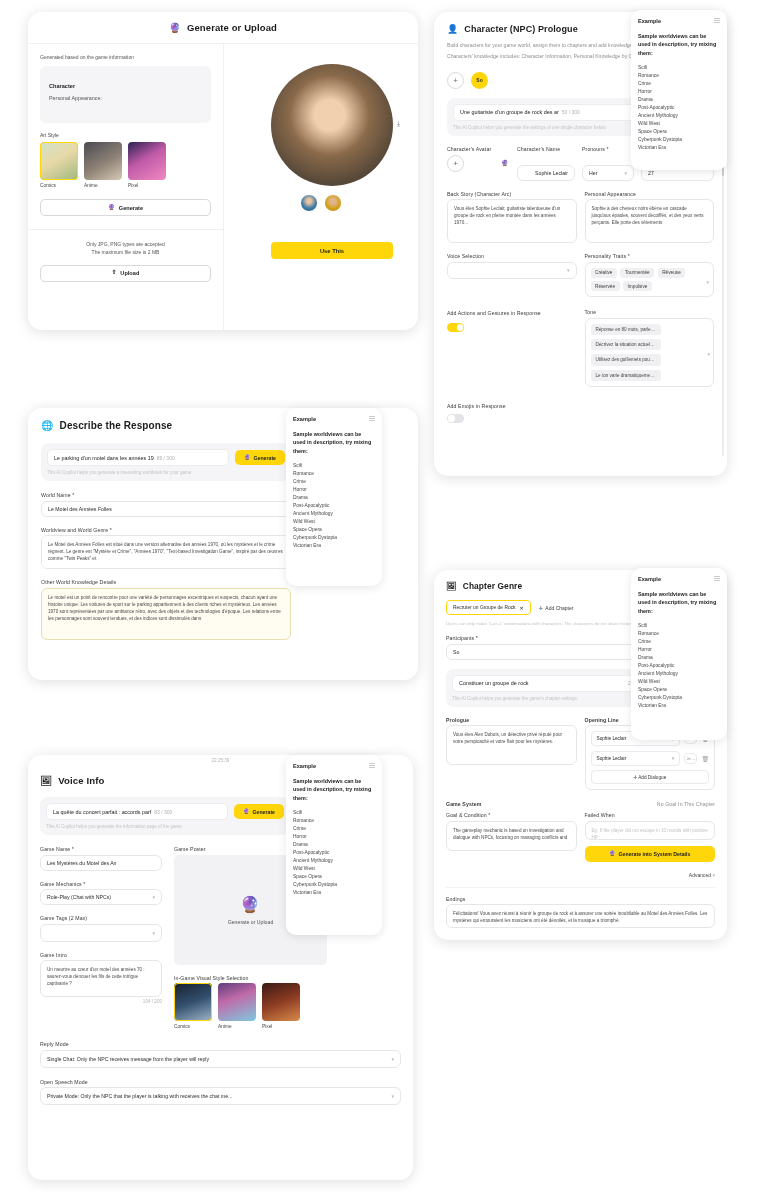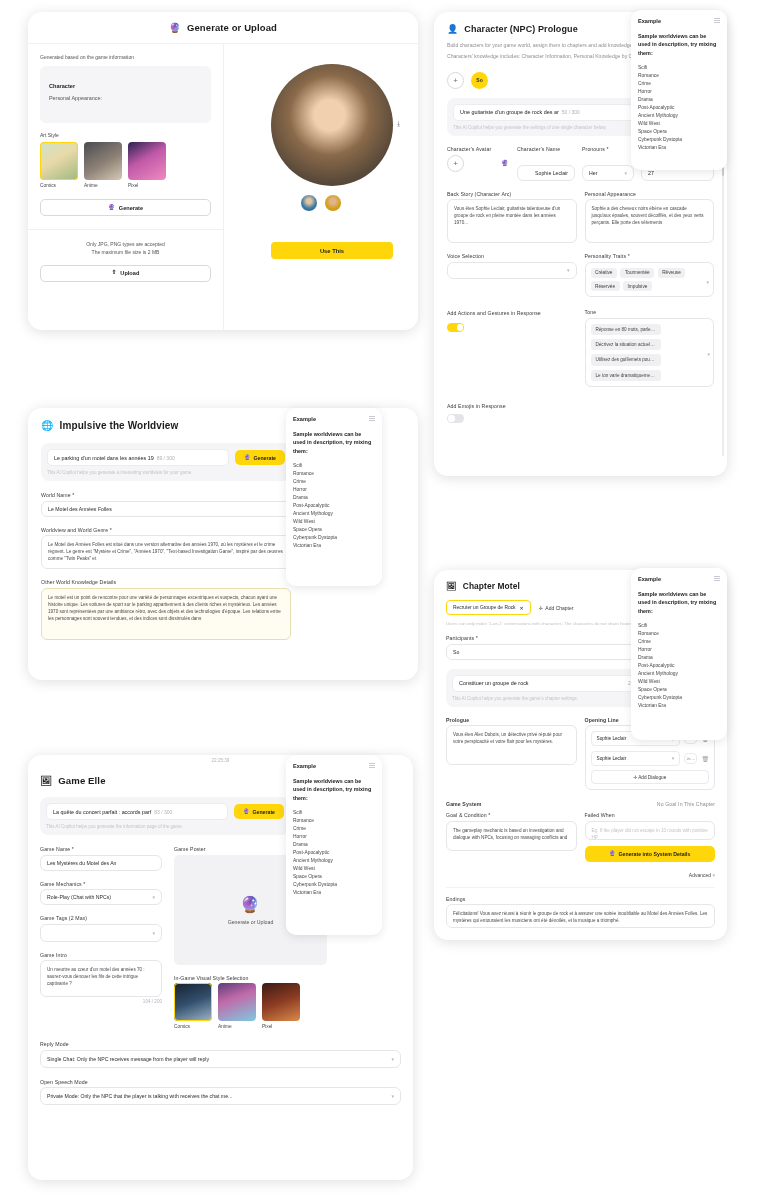--- a/index.html
+++ b/index.html
@@ -413,21 +413,21 @@
       <div class="ex-item">Wild West</div>
       <div class="ex-item">Space Opera</div>
       <div class="ex-item">Cyberpunk Dystopia</div>
       <div class="ex-item">Victorian Era</div>
     </div>
   </div>
 
   <div class="panel" id="p-world">
     <div class="panel-title t">
       <span class="ico">🌐</span>
-      <span>Impulsive the Worldview</span>
+      <span>Describe the Response</span>
     </div>
     <div class="genbar" style="margin-top:12px; width:250px;">
       <div class="genrow">
         <div class="geninput">
           <span>Le parking d'un motel dans les années 19</span>
           <span class="cnt">89 / 300</span>
         </div>
         <div class="genbtn">
           <span class="ico">🔮</span>
           <span>Generate</span>
@@ -475,21 +475,21 @@
       <div class="ex-item">Wild West</div>
       <div class="ex-item">Space Opera</div>
       <div class="ex-item">Cyberpunk Dystopia</div>
       <div class="ex-item">Victorian Era</div>
     </div>
   </div>
 
   <div class="panel" id="p-chap">
     <div class="panel-title t">
       <span class="ico">🖼</span>
-      <span>Chapter Motel</span>
+      <span>Chapter Genre</span>
     </div>
     <div class="tabrow">
       <div class="tab-sel">
         <span>Recruter un Groupe de Rock</span>
         <span>✕</span>
       </div>
       <div class="tab-add">
         <span>✛</span>
         <span>Add Chapter</span>
       </div>
@@ -607,21 +607,21 @@
       <div class="ex-item">Space Opera</div>
       <div class="ex-item">Cyberpunk Dystopia</div>
       <div class="ex-item">Victorian Era</div>
     </div>
   </div>
 
   <div class="panel" id="p-game">
     <div class="tstamp">22:25:39</div>
     <div class="panel-title t" style="margin-top:10px;">
       <span class="ico">🖼</span>
-      <span>Game Elle</span>
+      <span>Voice Info</span>
     </div>
 
     <div class="genbar" style="margin-top:11px; width:250px;">
       <div class="genrow">
         <div class="geninput">
           <span>La quête du concert parfait : accords parf</span>
           <span class="cnt">83 / 300</span>
         </div>
         <div class="genbtn">
           <span class="ico">🔮</span>

